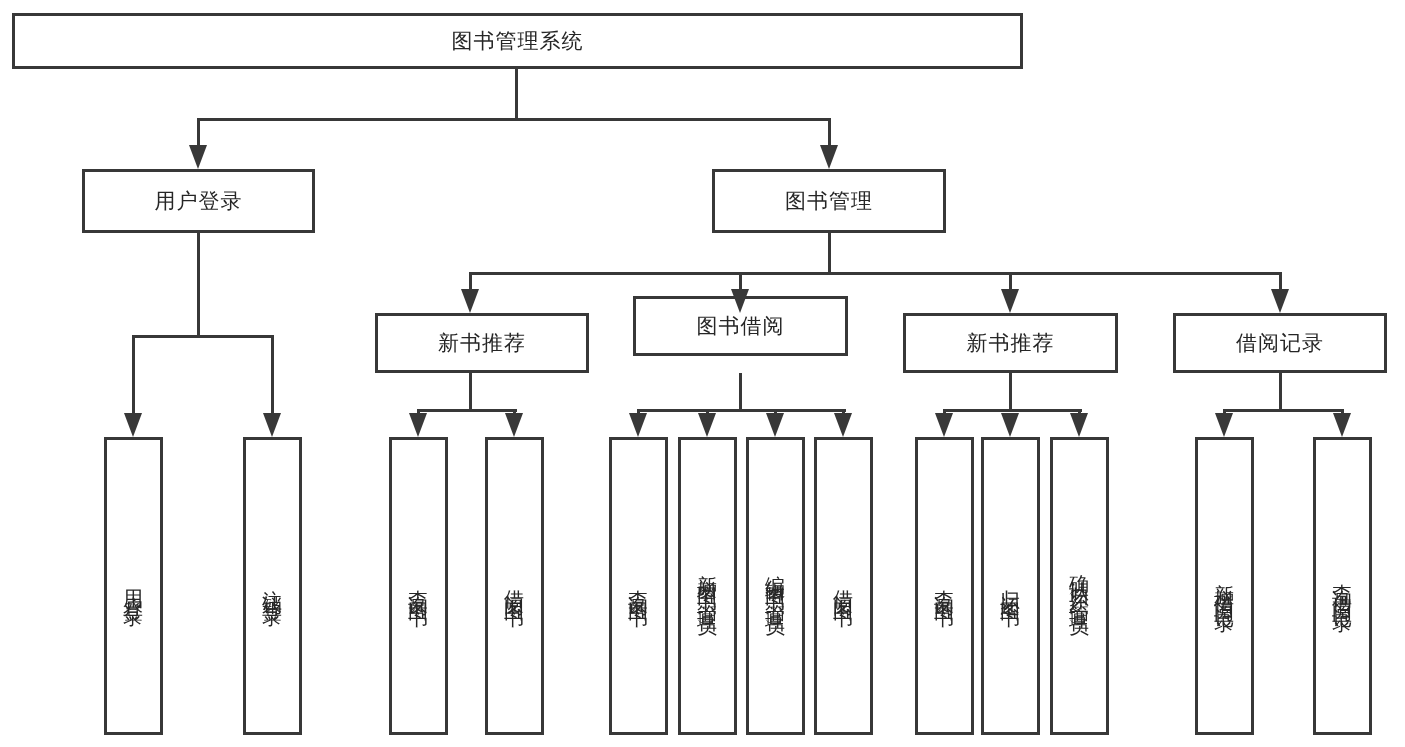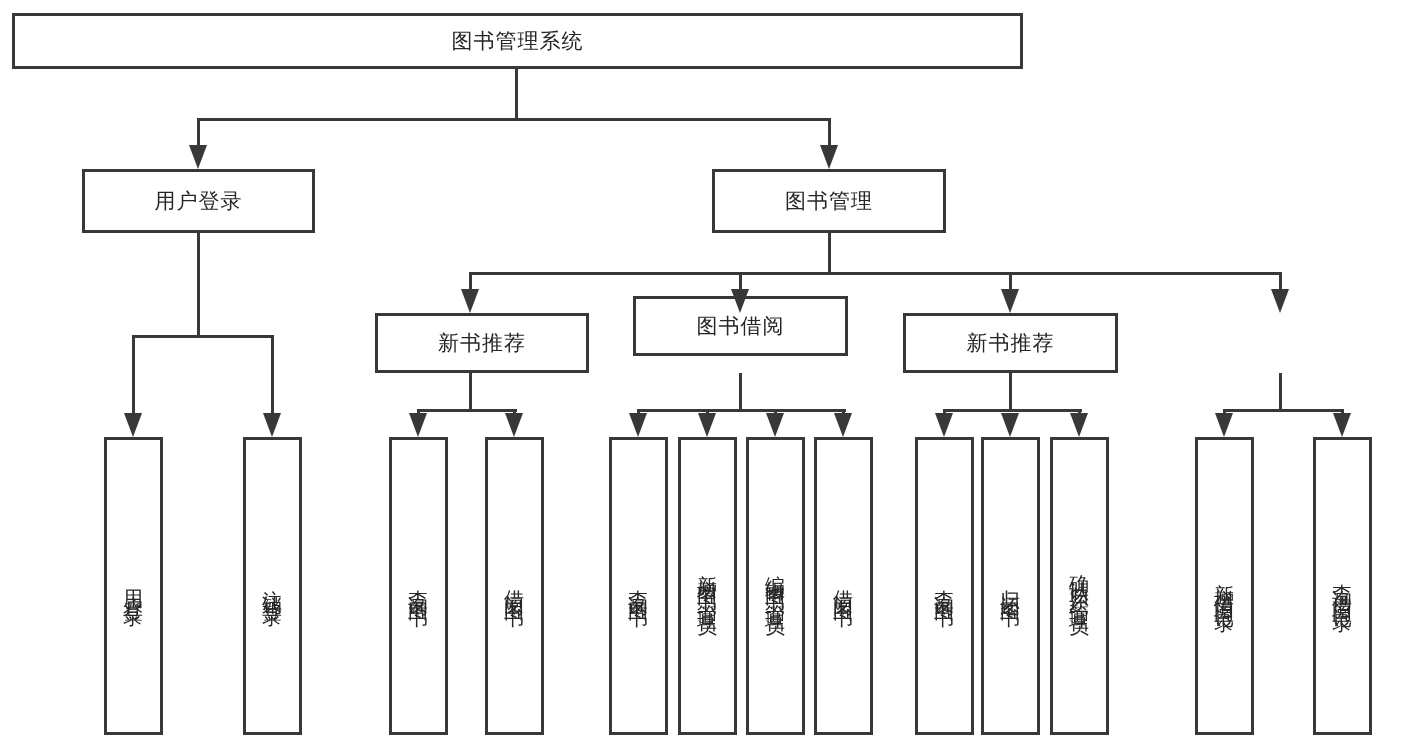--- a/index.html
+++ b/index.html
@@ -66,20 +66,21 @@
 <div id="stage">
 
   <div class="box" style="left:12px; top:13px; width:1011px; height:56px;">图书管理系统</div>
 
   <div class="box" style="left:82px; top:169px; width:233px; height:64px;">用户登录</div>
   <div class="box" style="left:712px; top:169px; width:234px; height:64px;">图书管理</div>
 
   <div class="box" style="left:363px; top:313px; width:214px; height:60px;margin-left:12px;">新书推荐</div>
   <div class="box" style="left:633px; top:296px; width:215px; height:60px;">图书借阅</div>
   <div class="box" style="left:903px; top:313px; width:215px; height:60px;">新书推荐</div>
+  <div class="box" style="left:1173px; top:313px; width:214px; height:60px;">借阅记录</div>
 
   <div class="box vbox" style="left:104px; top:437px; width:59px; height:298px;">用户登录</div>
   <div class="box vbox" style="left:243px; top:437px; width:59px; height:298px;">注销登录</div>
 
   <div class="box vbox" style="left:389px; top:437px; width:59px; height:298px;">查询图书</div>
   <div class="box vbox" style="left:485px; top:437px; width:59px; height:298px;">借阅图书</div>
 
   <div class="box vbox" style="left:609px; top:437px; width:59px; height:298px;">查询图书</div>
   <div class="box vbox" style="left:678px; top:437px; width:59px; height:298px;">新增图书（管理员）</div>
   <div class="box vbox" style="left:746px; top:437px; width:59px; height:298px;">编辑图书（管理员）</div>

